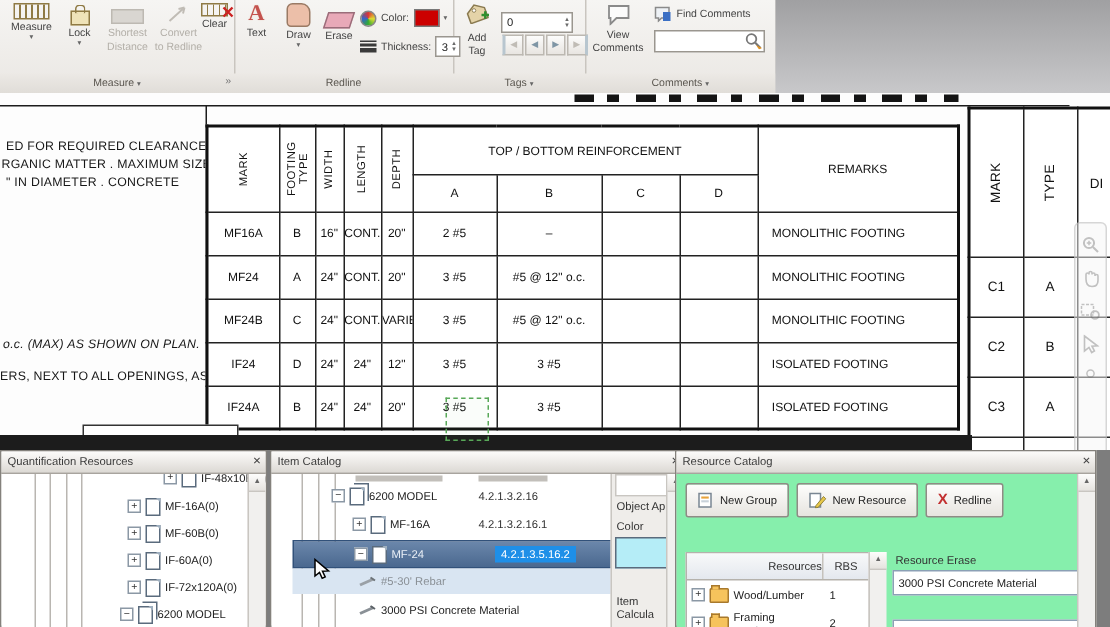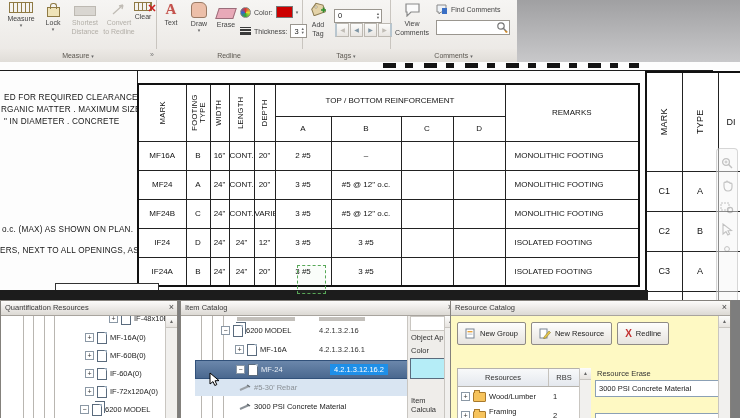--- a/index.html
+++ b/index.html
@@ -253,21 +253,21 @@
   </div>
 
   <div id="canvas">
     <div class="titleclip" style="left:383px;top:1px;width:256px;"></div>
     <div class="blackline" style="left:0;top:8px;width:713px;height:1px;"></div>
     <div class="blackline" style="left:137px;top:8px;width:1px;height:222px;"></div>
 
     <div class="cadtext" style="left:4px;top:31px;">ED FOR REQUIRED CLEARANCE @</div>
     <div class="cadtext" style="left:1px;top:43px;">RGANIC MATTER .  MAXIMUM SIZE</div>
     <div class="cadtext" style="left:4px;top:55px;">" IN DIAMETER .  CONCRETE</div>
-    <div class="cadtext" style="left:2px;top:163px;">o.c. (MAX) AS SHOWN ON PLAN.</div>
+    <div class="cadtext" style="left:2px;top:163px;font-style:italic;">o.c. (MAX) AS SHOWN ON PLAN.</div>
     <div class="cadtext" style="left:0;top:184px;">ERS, NEXT TO ALL OPENINGS, AS</div>
 
     <table class="sched" style="left:137px;top:21px;width:501px;">
       <colgroup>
         <col style="width:48px">
           <col style="width:24px">
           <col style="width:19px">
           <col style="width:25px">
           <col style="width:21px">
         <col style="width:56px">
@@ -516,21 +516,21 @@
       <div class="trow" style="left:0;top:25px;width:222px;padding-left:54px;">
         <span class="expander">+</span>
         <span class="doc"></span>
         <span>MF-16A</span>
         <span class="codetxt">4.2.1.3.2.16.1</span>
       </div>
       <div class="trow selrow" style="left:14px;top:44px;width:210px;padding-left:40px;">
         <span class="expander">−</span>
         <span class="doc"></span>
         <span>MF-24</span>
-        <span class="codetxt codechip">4.2.1.3.12.16.2</span>
+        <span class="codetxt codechip">4.2.1.3.5.16.2</span>
       </div>
       <div class="trow hoverrow" style="left:14px;top:63px;width:210px;padding-left:44px;">
         <svg width="12" height="8">
           <line x1="1" y1="6" x2="10" y2="2" stroke="#9aa0a6" stroke-width="2"></line>
             <line x1="8" y1="1" x2="11" y2="3" stroke="#6d7378" stroke-width="1.4"></line>
         </svg>
         <span>#5-30' Rebar</span>
       </div>
       <div class="trow" style="left:14px;top:82px;width:210px;padding-left:44px;">
         <svg width="12" height="8">
@@ -551,21 +551,21 @@
         <div class="up">▲</div>
       </div>
     </div>
   </div>
 
   <div class="panel" style="left:450px;width:281px;">
     <div class="ptitle">
       <span>Resource Catalog</span>
       <span class="pclose">×</span>
     </div>
-    <div class="pbody" style="background:#fef9c3;">
+    <div class="pbody" style="background:#86efac;">
       <div class="abs" style="left:6px;top:6px;display:flex;gap:5px;">
         <span class="btn">
           <svg width="11" height="11">
             <rect x="1" y="1" width="8" height="9" fill="#fff" stroke="#7a8693"></rect>
               <rect x="2.5" y="3" width="5" height="1.4" fill="#e8a33c"></rect>
               <rect x="2.5" y="5.5" width="5" height="1.4" fill="#c9d2da"></rect>
           </svg>
           <span>New Group</span>
         </span>
         <span class="btn">
@@ -576,21 +576,21 @@
           <span>New Resource</span>
         </span>
         <span class="btn">
           <span style="color:#c23030;font-weight:bold;font-size:10px;">X</span>
           <span>Redline</span>
         </span>
       </div>
 
       <div class="rtable" style="left:6px;top:52px;width:121px;height:50px;">
         <div class="rthead">
-          <span style="flex:1;text-align:center;">Resources</span>
+          <span style="flex:1;text-align:right;">Resources</span>
           <span style="width:30px;text-align:center;border-left:1px solid #c5c2bc;">RBS</span>
         </div>
         <div class="rtrow">
           <span class="expander">+</span>
           <span class="folder"></span>
           <span style="flex:1;">Wood/Lumber</span>
           <span style="width:26px;">1</span>
         </div>
         <div class="rtrow">
           <span class="expander">+</span>

